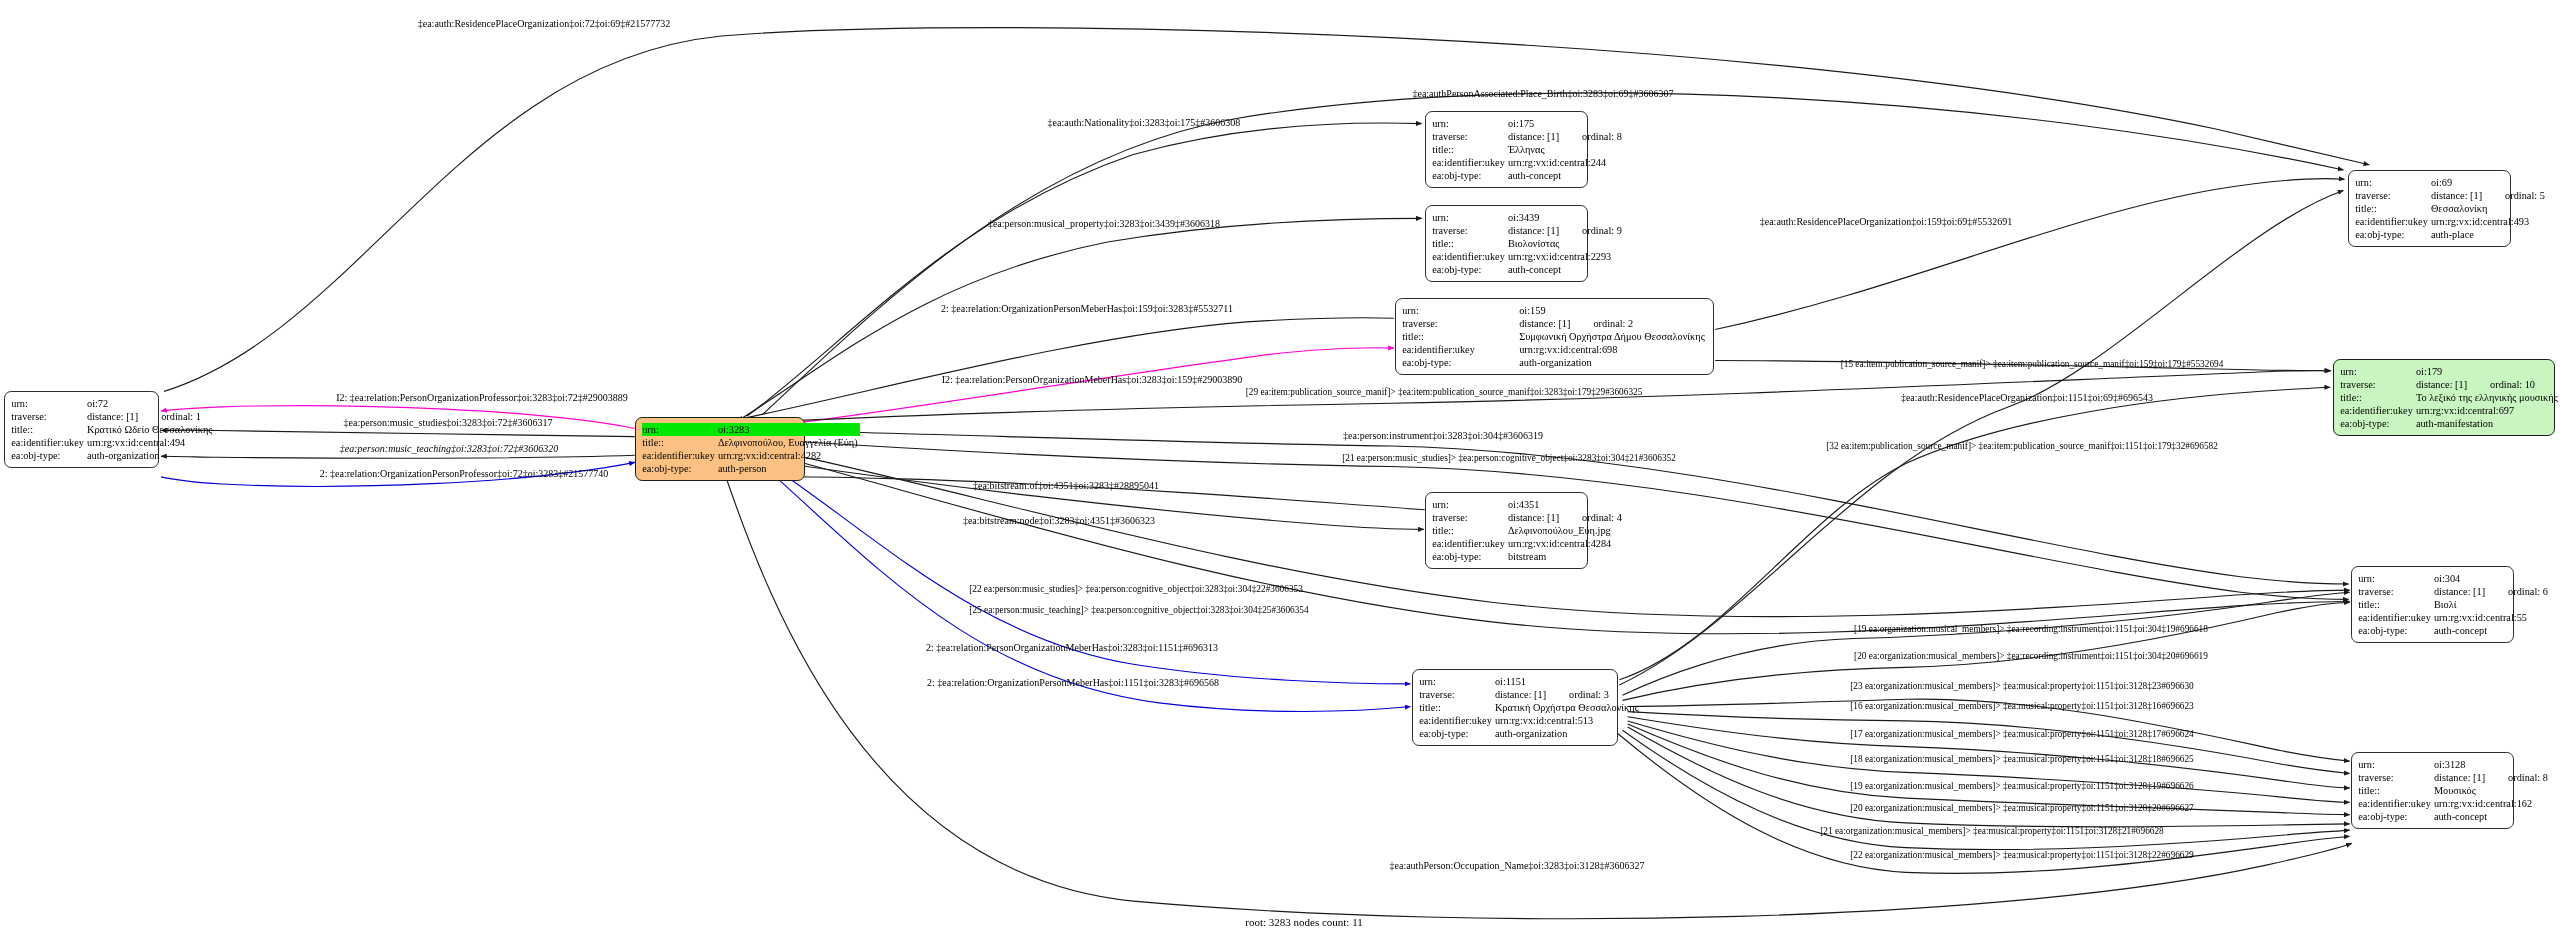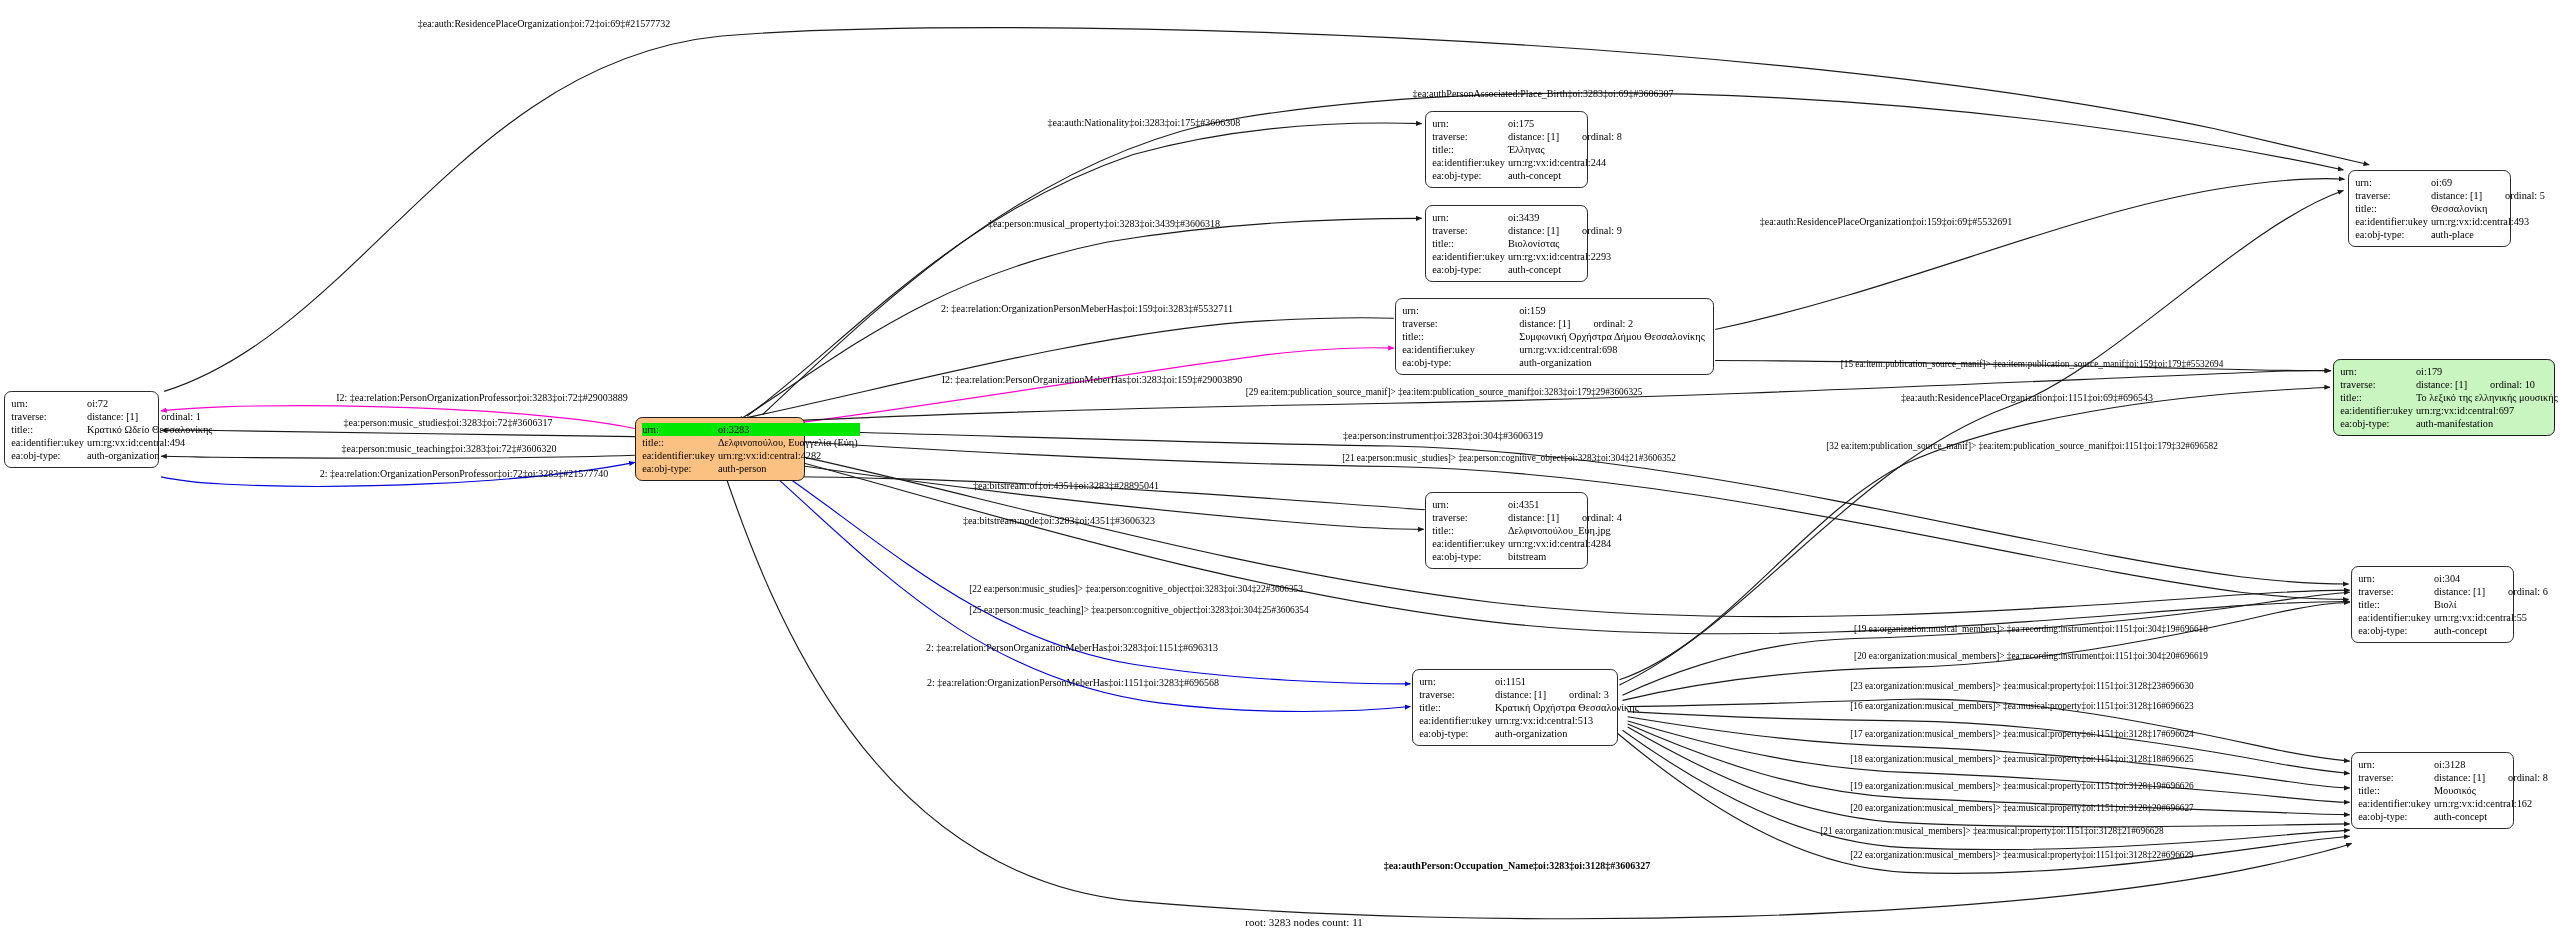--- a/index.html
+++ b/index.html
@@ -379,21 +379,21 @@
       <div class="elabel" style="left: 544px; top: 24px;">‡ea:auth:ResidencePlaceOrganization‡oi:72‡oi:69‡#21577732</div>
       <div class="elabel" style="left: 1543px; top: 94px;">‡ea:authPersonAssociated:Place_Birth‡oi:3283‡oi:69‡#3606307</div>
       <div class="elabel" style="left: 1097px; top: 123px; margin-left: 47px;">‡ea:auth:Nationality‡oi:3283‡oi:175‡#3606308</div>
       <div class="elabel" style="left: 1104px; top: 224px;">‡ea:person:musical_property‡oi:3283‡oi:3439‡#3606318</div>
       <div class="elabel" style="left: 1886px; top: 222px;">‡ea:auth:ResidencePlaceOrganization‡oi:159‡oi:69‡#5532691</div>
       <div class="elabel" style="left: 1087px; top: 309px;">2: ‡ea:relation:OrganizationPersonMeberHas‡oi:159‡oi:3283‡#5532711</div>
       <div class="elabel" style="left: 1092px; top: 364px; margin-top: 16px;">I2: ‡ea:relation:PersonOrganizationMeberHas‡oi:3283‡oi:159‡#29003890</div>
       <div class="elabel small" style="left: 2032px; top: 349px; margin-top: 16px;">[15 ea:item:publication_source_manif]&gt; ‡ea:item:publication_source_manif‡oi:159‡oi:179‡#5532694</div>
       <div class="elabel" style="left: 482px; top: 398px;">I2: ‡ea:relation:PersonOrganizationProfessor‡oi:3283‡oi:72‡#29003889</div>
       <div class="elabel" style="left: 448px; top: 423px;">‡ea:person:music_studies‡oi:3283‡oi:72‡#3606317</div>
-      <div class="elabel" style="left: 449px; top: 449px;">‡ea:person:music_teaching‡oi:3283‡oi:72‡#3606320</div>
+      <div class="elabel" style="left: 449px; top: 449px; font-style: italic;">‡ea:person:music_teaching‡oi:3283‡oi:72‡#3606320</div>
       <div class="elabel" style="left: 464px; top: 474px;">2: ‡ea:relation:OrganizationPersonProfessor‡oi:72‡oi:3283‡#21577740</div>
       <div class="elabel small" style="left: 1444px; top: 393px;">[29 ea:item:publication_source_manif]&gt; ‡ea:item:publication_source_manif‡oi:3283‡oi:179‡29#3606325</div>
       <div class="elabel" style="left: 2027px; top: 398px;">‡ea:auth:ResidencePlaceOrganization‡oi:1151‡oi:69‡#696543</div>
       <div class="elabel" style="left: 1443px; top: 436px;">‡ea:person:instrument‡oi:3283‡oi:304‡#3606319</div>
       <div class="elabel small" style="left: 2022px; top: 447px;">[32 ea:item:publication_source_manif]&gt; ‡ea:item:publication_source_manif‡oi:1151‡oi:179‡32#696582</div>
       <div class="elabel small" style="left: 1509px; top: 459px;">[21 ea:person:music_studies]&gt; ‡ea:person:cognitive_object‡oi:3283‡oi:304‡21#3606352</div>
       <div class="elabel" style="left: 1066px; top: 486px;">‡ea:bitstream:of‡oi:4351‡oi:3283‡#28895041</div>
       <div class="elabel" style="left: 1059px; top: 521px;">‡ea:bitstream:node‡oi:3283‡oi:4351‡#3606323</div>
       <div class="elabel small" style="left: 1136px; top: 590px;">[22 ea:person:music_studies]&gt; ‡ea:person:cognitive_object‡oi:3283‡oi:304‡22#3606353</div>
       <div class="elabel small" style="left: 1139px; top: 611px;">[25 ea:person:music_teaching]&gt; ‡ea:person:cognitive_object‡oi:3283‡oi:304‡25#3606354</div>
@@ -402,18 +402,18 @@
       <div class="elabel small" style="left: 2031px; top: 657px;">[20 ea:organization:musical_members]&gt; ‡ea:recording:instrument‡oi:1151‡oi:304‡20#696619</div>
       <div class="elabel" style="left: 1073px; top: 683px;">2: ‡ea:relation:OrganizationPersonMeberHas‡oi:1151‡oi:3283‡#696568</div>
       <div class="elabel small" style="left: 2022px; top: 687px;">[23 ea:organization:musical_members]&gt; ‡ea:musical:property‡oi:1151‡oi:3128‡23#696630</div>
       <div class="elabel small" style="left: 2022px; top: 707px;">[16 ea:organization:musical_members]&gt; ‡ea:musical:property‡oi:1151‡oi:3128‡16#696623</div>
       <div class="elabel small" style="left: 2022px; top: 735px;">[17 ea:organization:musical_members]&gt; ‡ea:musical:property‡oi:1151‡oi:3128‡17#696624</div>
       <div class="elabel small" style="left: 2022px; top: 760px;">[18 ea:organization:musical_members]&gt; ‡ea:musical:property‡oi:1151‡oi:3128‡18#696625</div>
       <div class="elabel small" style="left: 2022px; top: 787px;">[19 ea:organization:musical_members]&gt; ‡ea:musical:property‡oi:1151‡oi:3128‡19#696626</div>
       <div class="elabel small" style="left: 2022px; top: 809px;">[20 ea:organization:musical_members]&gt; ‡ea:musical:property‡oi:1151‡oi:3128‡20#696627</div>
       <div class="elabel small" style="left: 1968px; top: 832px; margin-left: 24px;">[21 ea:organization:musical_members]&gt; ‡ea:musical:property‡oi:1151‡oi:3128‡21#696628</div>
       <div class="elabel small" style="left: 2022px; top: 856px;">[22 ea:organization:musical_members]&gt; ‡ea:musical:property‡oi:1151‡oi:3128‡22#696629</div>
-      <div class="elabel" style="left: 1517px; top: 866px; font-weight: bold;">‡ea:authPerson:Occupation_Name‡oi:3283‡oi:3128‡#3606327</div>
+      <div class="elabel" style="left: 1517px; top: 866px;">‡ea:authPerson:Occupation_Name‡oi:3283‡oi:3128‡#3606327</div>
     </div>
 
   <div class="footer" style="left:1304px;top:922px;">root: 3283 nodes count: 11</div>
 </div>
 
 
 </body></html>

